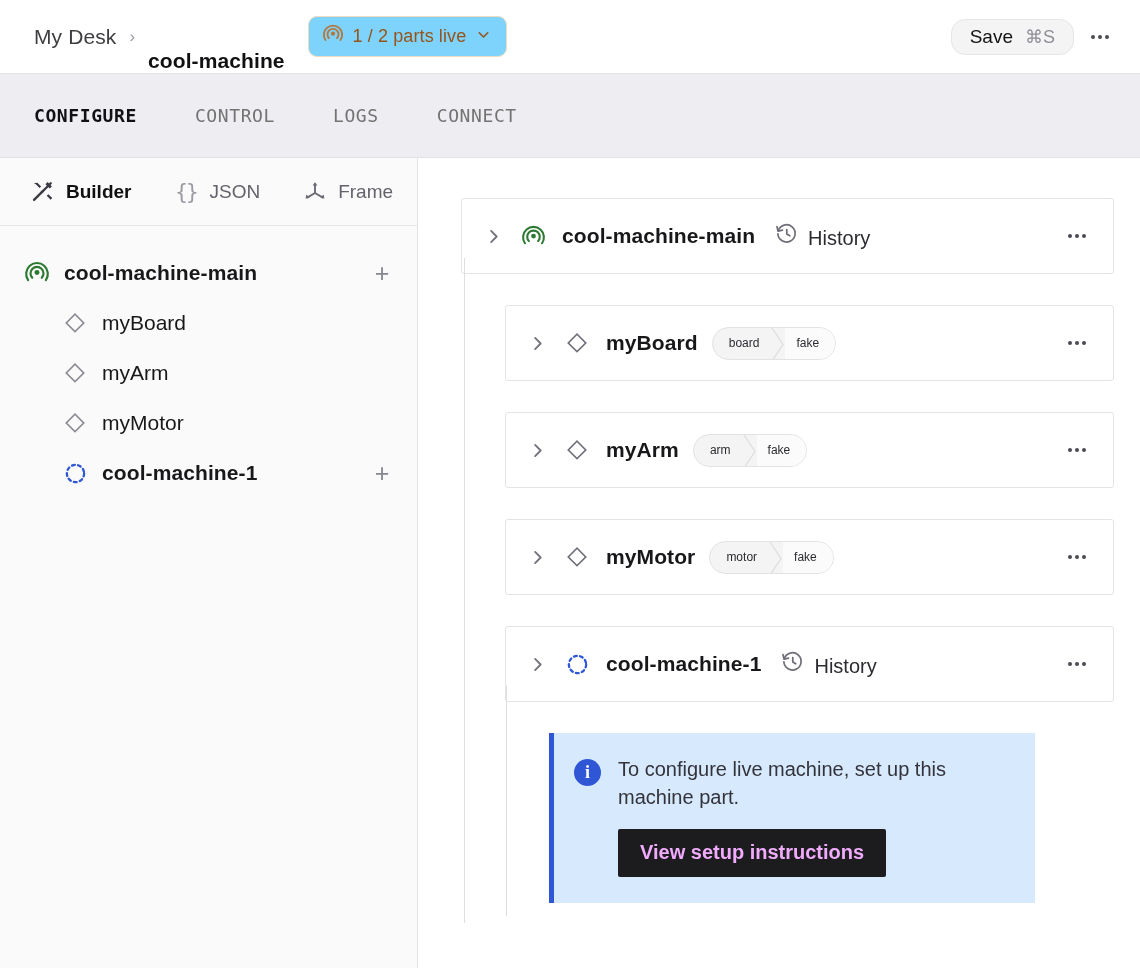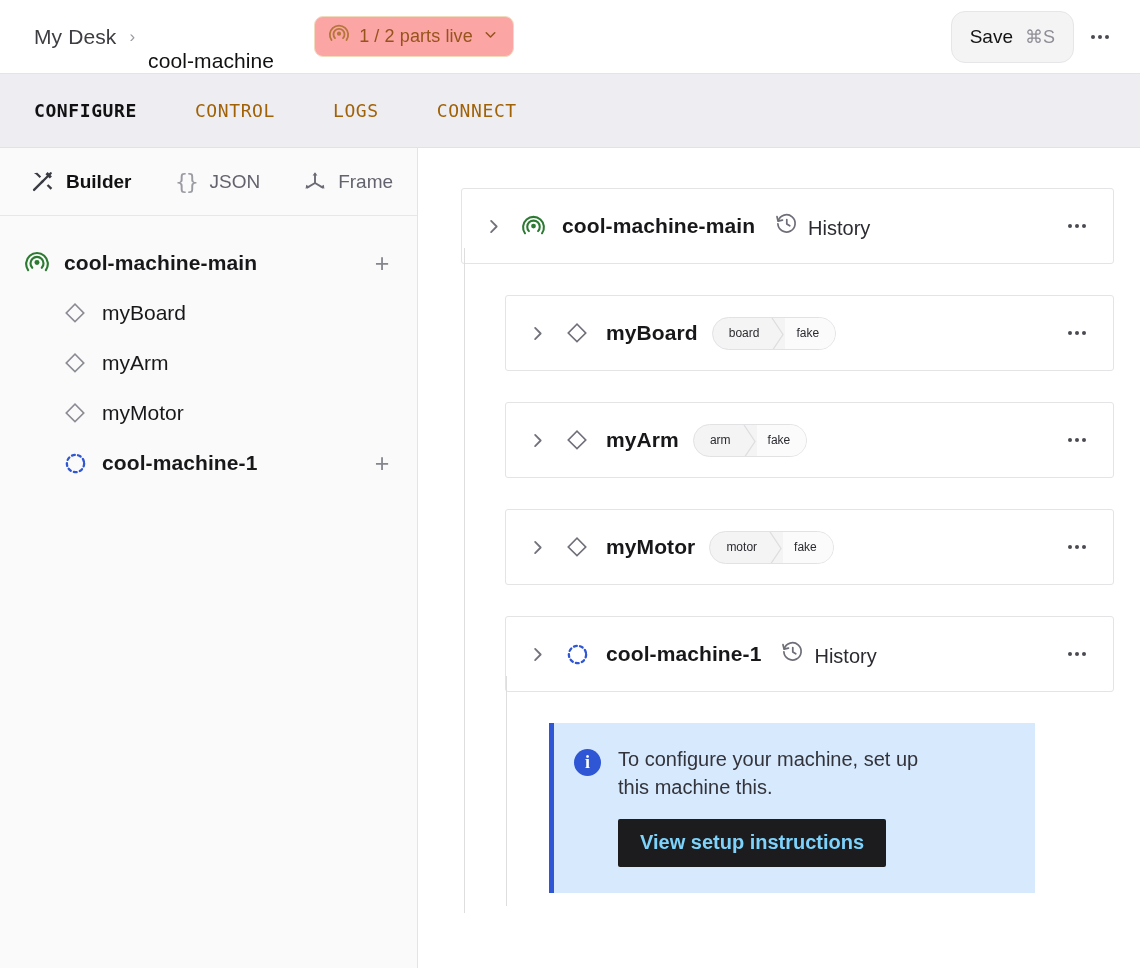--- a/index.html
+++ b/index.html
@@ -22,74 +22,74 @@
   }
   .breadcrumb {
     display: flex; align-items: center; gap: 13px;
     margin-left: 34px;
   }
   .crumb-root {
     font-size: 21px; color: #3e3e42; letter-spacing: .1px;
   }
   .crumb-sep { font-size: 17px; color: #9a9aa2; line-height: 1; }
   .crumb-current {
-    font-size: 21px; font-weight: 400; color: #111113; letter-spacing: .1px; margin-top: 48px;
+    font-size: 21px; font-weight: 700; color: #111113; letter-spacing: .1px; margin-top: 48px;
   }
 
   .live-pill {
     display: flex; align-items: center; gap: 9px;
-    margin-left: 40px;
+    margin-left: 23px;
     height: 41px; padding: 0 14px 0 13px;
-    background: #fca5a5;
+    background: #7dd3fc;
     border: 1px solid #f0dcbd;
     border-radius: 9px;
     color: #96541b;
     font-size: 18px;
     cursor: pointer;
   }
   .live-pill .pill-text { letter-spacing: .1px; white-space: nowrap; }
 
   .topbar-right {
     position: absolute; right: 20px; top: 0; height: 74px;
     display: flex; align-items: center; gap: 6px;
   }
   .save-btn {
     display: flex; align-items: center; gap: 12px;
-    height: 52px; padding: 0 18px;
+    height: 36px; padding: 0 18px;
     background: #f4f4f5;
     border: 1px solid #e6e6e8;
     border-radius: 14px;
     font-size: 19px; color: #131313;
     cursor: pointer;
   }
   .save-kbd { color: #8d8d95; font-size: 18px; }
   .dots-btn {
     width: 40px; height: 40px;
     display: flex; align-items: center; justify-content: center;
     gap: 3px; cursor: pointer; border-radius: 4px;
   }
   .dots-btn i {
     display: block; width: 4px; height: 4px; border-radius: 50%;
     background: #4a4a52;
   }
 
   
   .tabrow {
-    height: 74px;
+    height: 84px;
     background: #eeeef2;
     border-bottom: 1px solid #e1e1e6;
     display: flex; align-items: center;
     padding-left: 34px;
     gap: 0;
   }
   .tab {
     font-family: "DejaVu Sans Mono", monospace;
     font-size: 18px;
     letter-spacing: .6px;
-    color: #a16207;
+    color: #737373;
     padding: 0 28px 0 0;
     margin-right: 30px;
     cursor: pointer;
     white-space: nowrap;
   }
   .tab.active { color: #111113; font-weight: 700; }
 
   
   .body {
     display: flex;
@@ -278,21 +278,21 @@
   }
   .callout-text {
     font-size: 20px; color: #33333b; line-height: 1.42;
     max-width: 330px;
   }
   .setup-btn {
     margin-top: 17px;
     display: inline-flex; align-items: center; justify-content: center;
     height: 48px; padding: 0 22px;
     background: #1c1c1e;
-    color: #7dd3fc;
+    color: #f0abfc;
     font-size: 20px; font-weight: 700;
     border: none; border-radius: 2px;
     cursor: pointer;
     font-family: "Liberation Sans", sans-serif;
   }
 </style>
 </head>
 <body>
 
 <div class="topbar">
@@ -574,20 +574,20 @@
         <span class="card-dots">
           <i></i>
             <i></i>
             <i></i>
         </span>
       </div>
 
       <div class="callout">
         <span class="info-circle">i</span>
         <div class="callout-body">
-          <div class="callout-text">To configure your machine, set up this machine this.</div>
+          <div class="callout-text">To configure live machine, set up this machine part.</div>
           <button class="setup-btn">View setup instructions</button>
         </div>
       </div>
 
     </div>
   </div>
 </div>
 
 </body></html>

